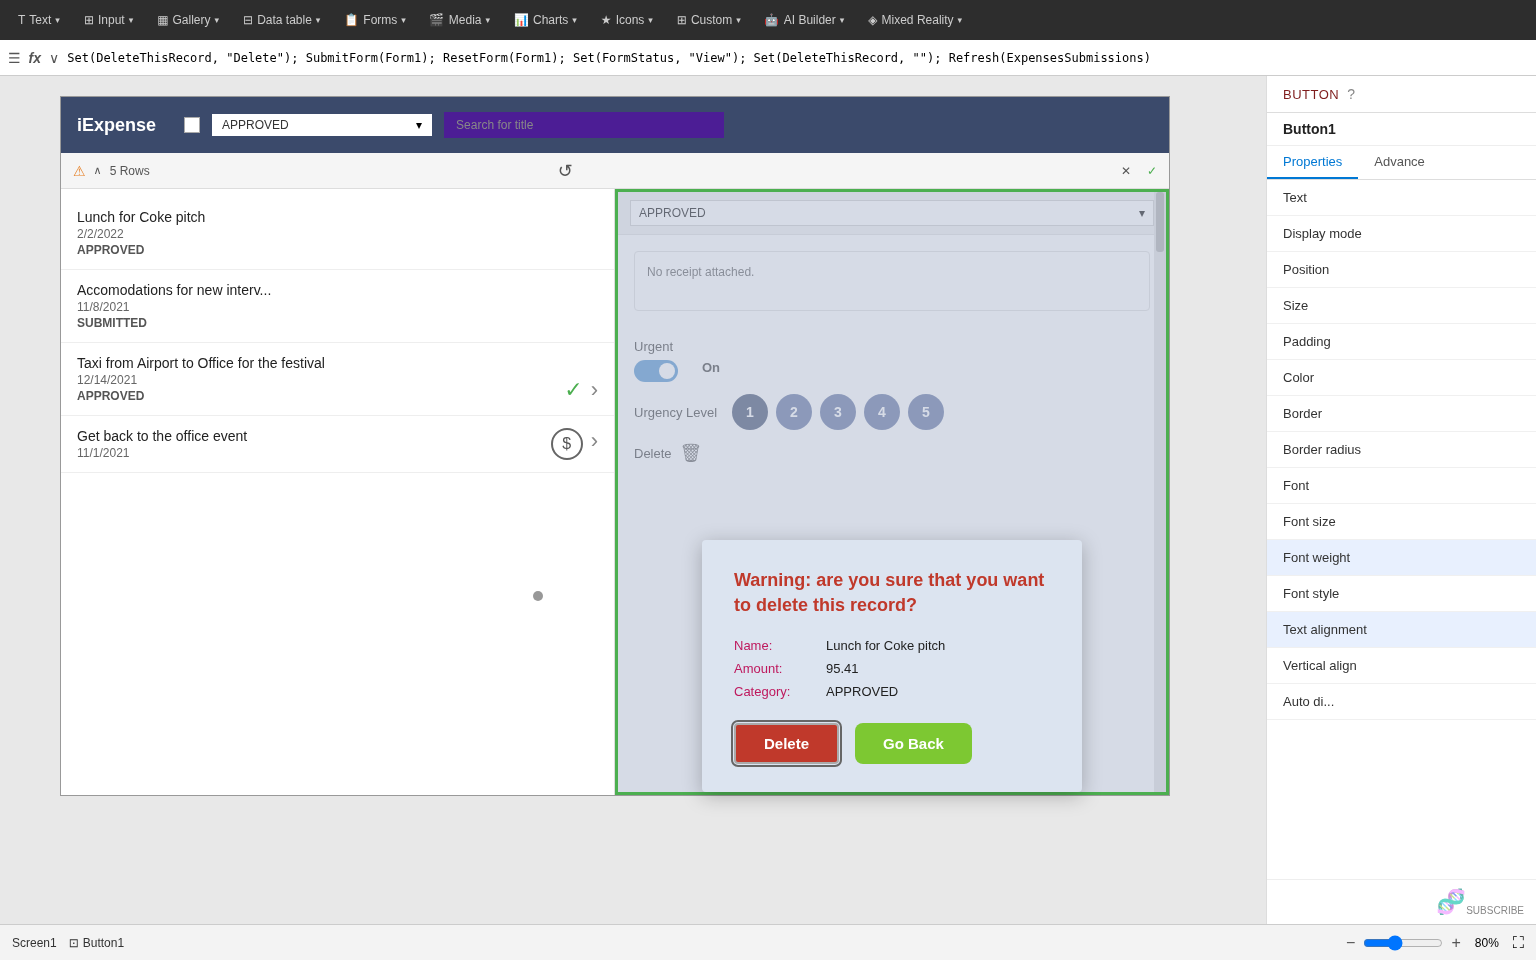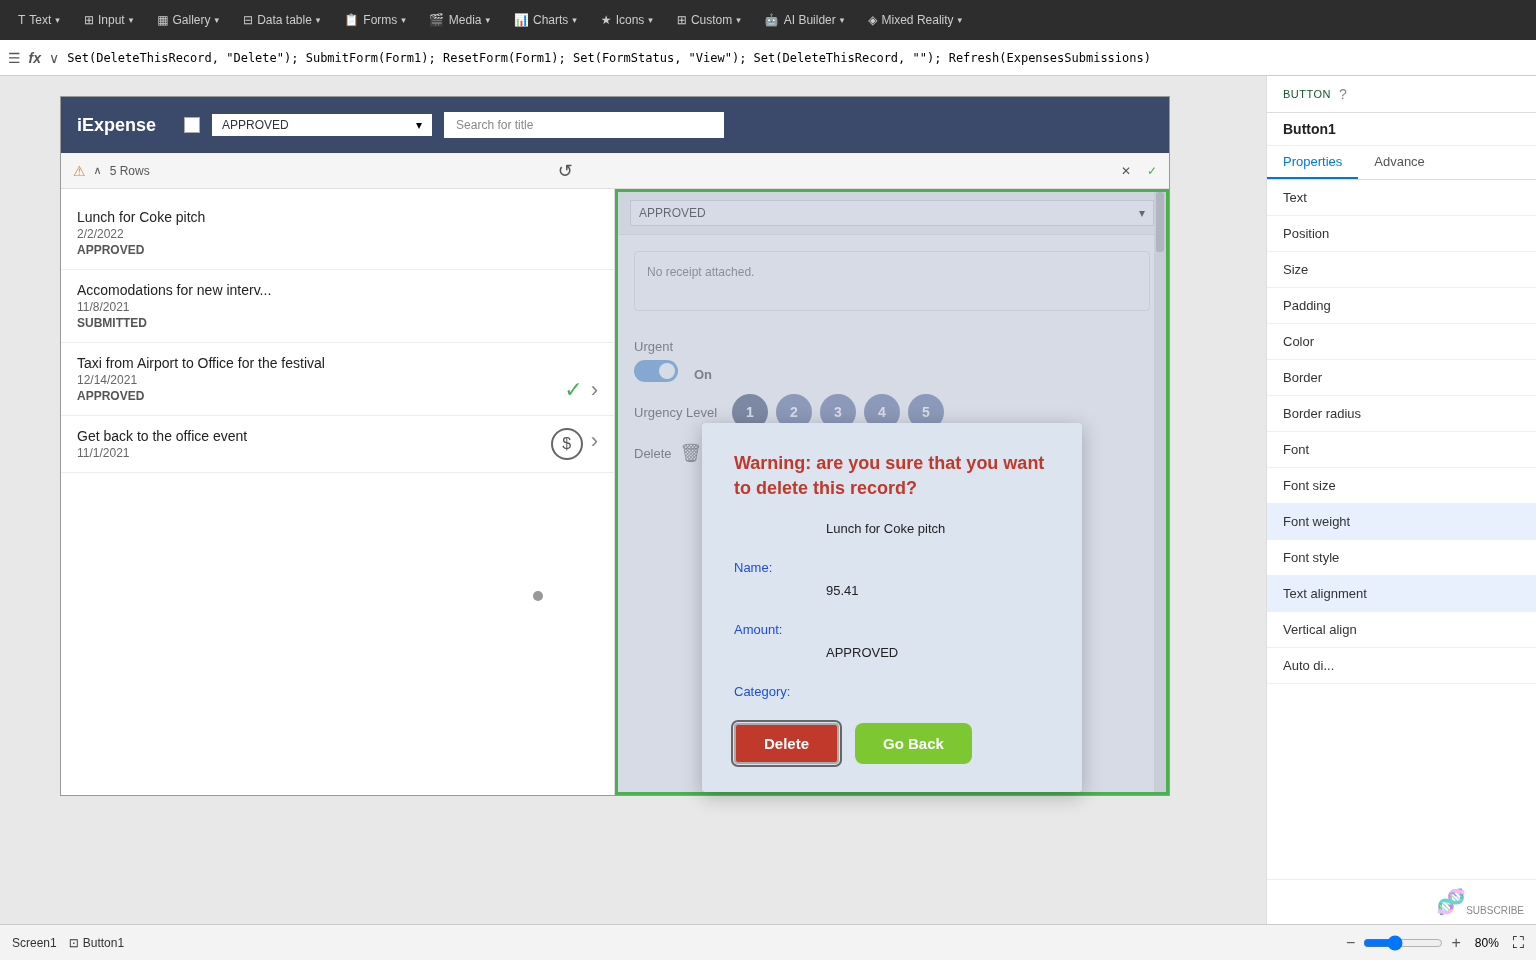--- a/index.html
+++ b/index.html
@@ -133,21 +133,21 @@
       background: #f0f0f0;
       padding: 8px 12px;
       border-bottom: 1px solid #ddd;
       display: flex;
       align-items: center;
       justify-content: space-between;
     }
     .right-panel-content { padding: 16px; }
     .detail-section { margin-bottom: 12px; }
     .urgent-label { font-size: 13px; color: #333; margin-bottom: 6px; }
-    .toggle-container { display: flex; align-items: flex-end; gap: 16px; font-weight: bold; }
+    .toggle-container { display: flex; align-items: flex-start; gap: 24px; font-weight: bold; }
     .toggle-switch {
       width: 44px; height: 22px;
       background: #4a8fce;
       border-radius: 11px;
       position: relative;
       cursor: pointer;
     }
     .toggle-switch::after {
       content: '';
       position: absolute;
@@ -191,21 +191,21 @@
       box-shadow: 0 4px 20px rgba(0,0,0,0.25);
     }
     .modal-warning-text {
       color: #c0392b;
       font-size: 18px;
       font-weight: 600;
       margin-bottom: 20px;
       line-height: 1.4;
     }
     .modal-field { display: flex; gap: 12px; margin-bottom: 8px; font-size: 13px; }
-    .modal-field-label { color: #1d4ed8; min-width: 80px; margin-top: 39px; }
+    .modal-field-label { color: #be185d; min-width: 80px; }
     .modal-field-value { color: #222; font-weight: 500; }
     .modal-actions { display: flex; gap: 16px; margin-top: 24px; }
     .modal-delete-btn {
       background: #c0392b;
       color: #fff;
       border: none;
       padding: 10px 28px;
       font-size: 15px;
       font-weight: 600;
       border-radius: 4px;
@@ -234,21 +234,21 @@
       display: flex;
       flex-direction: column;
     }
     .props-header {
       padding: 10px 16px;
       display: flex;
       align-items: center;
       gap: 8px;
       border-bottom: 1px solid #ddd;
     }
-    .props-title { font-size: 11px; color: #14532d; text-transform: uppercase; letter-spacing: 0.5px; }
+    .props-title { font-size: 13px; color: #7f1d1d; text-transform: uppercase; letter-spacing: 0.5px; }
     .props-help-icon { color: #888; font-size: 14px; }
     .props-name { font-size: 14px; font-weight: 600; color: #222; padding: 8px 16px; border-bottom: 1px solid #eee; }
     .props-tabs {
       display: flex;
       border-bottom: 1px solid #ddd;
     }
     .props-tab {
       padding: 8px 16px;
       font-size: 13px;
       cursor: pointer;
@@ -406,21 +406,21 @@
 
     <div class="app-canvas">
 
       <div class="app-header">
         <span class="app-title">iExpense</span>
         <div class="app-header-checkbox"></div>
         <div style="background:#fff; display:flex; align-items:center; padding:4px 10px; width:220px; gap:8px;">
           <span style="font-size:12px; color:#333;">APPROVED</span>
           <span style="margin-left:auto; font-size:12px;">▾</span>
         </div>
-        <div style="background:#ffffff; display:flex; align-items:center; padding:6px 12px; width:280px;">
+        <div style="background:#4c1d95; display:flex; align-items:center; padding:6px 12px; width:280px;">
           <span style="font-size:12px; color:#888;">Search for title</span>
         </div>
       </div>
 
       <div class="rows-indicator">
         <span style="color:#e67e22; font-size:14px;">⚠</span>
         <span style="font-size:11px; cursor:pointer;">∧</span>
         <span>5 Rows</span>
         <span style="margin-left: 400px; font-size:18px; cursor:pointer;">↺</span>
         <span style="margin-left: auto;">✕</span>
@@ -542,20 +542,21 @@
       <span class="props-title">BUTTON</span>
       <span class="props-help-icon">?</span>
     </div>
     <div class="props-name">Button1</div>
     <div class="props-tabs">
       <div class="props-tab active">Properties</div>
       <div class="props-tab">Advance</div>
     </div>
     <div class="props-list">
       <div class="props-item">Text</div>
+      <div class="props-item">Display mode</div>
       <div class="props-item">Position</div>
       <div class="props-item">Size</div>
       <div class="props-item">Padding</div>
       <div class="props-item">Color</div>
       <div class="props-item">Border</div>
       <div class="props-item">Border radius</div>
       <div class="props-item">Font</div>
       <div class="props-item">Font size</div>
       <div class="props-item" style="background:#e8f0fe;">Font weight</div>
       <div class="props-item">Font style</div>

